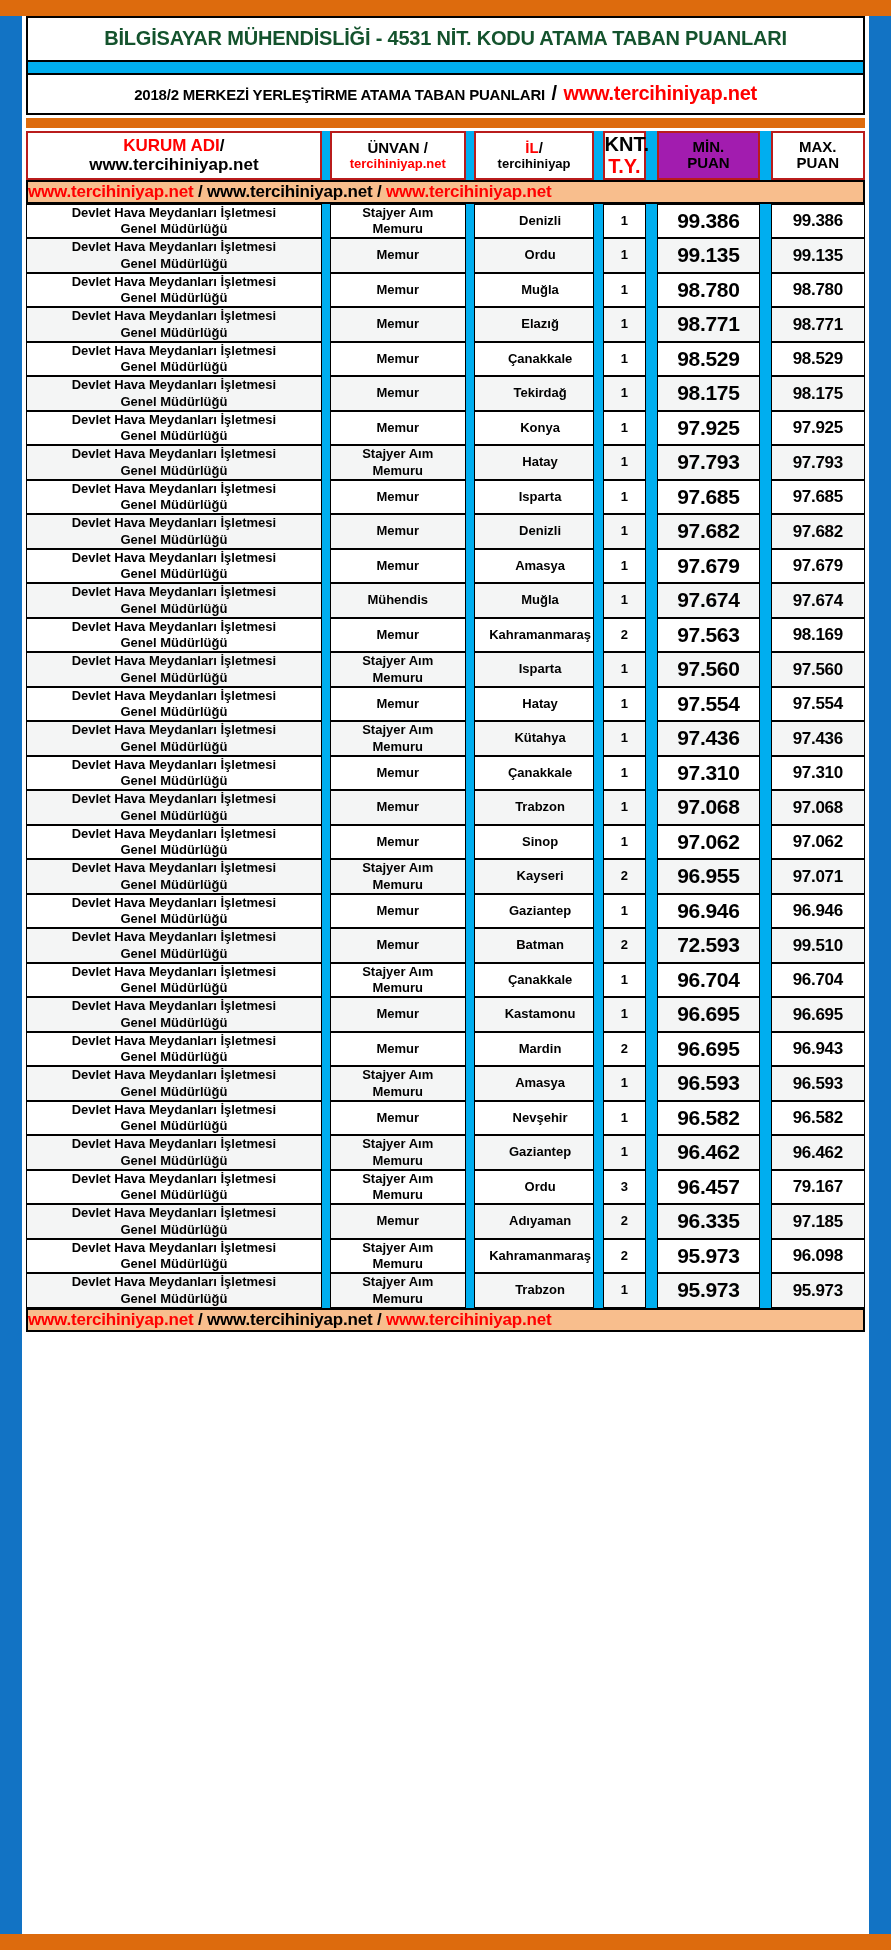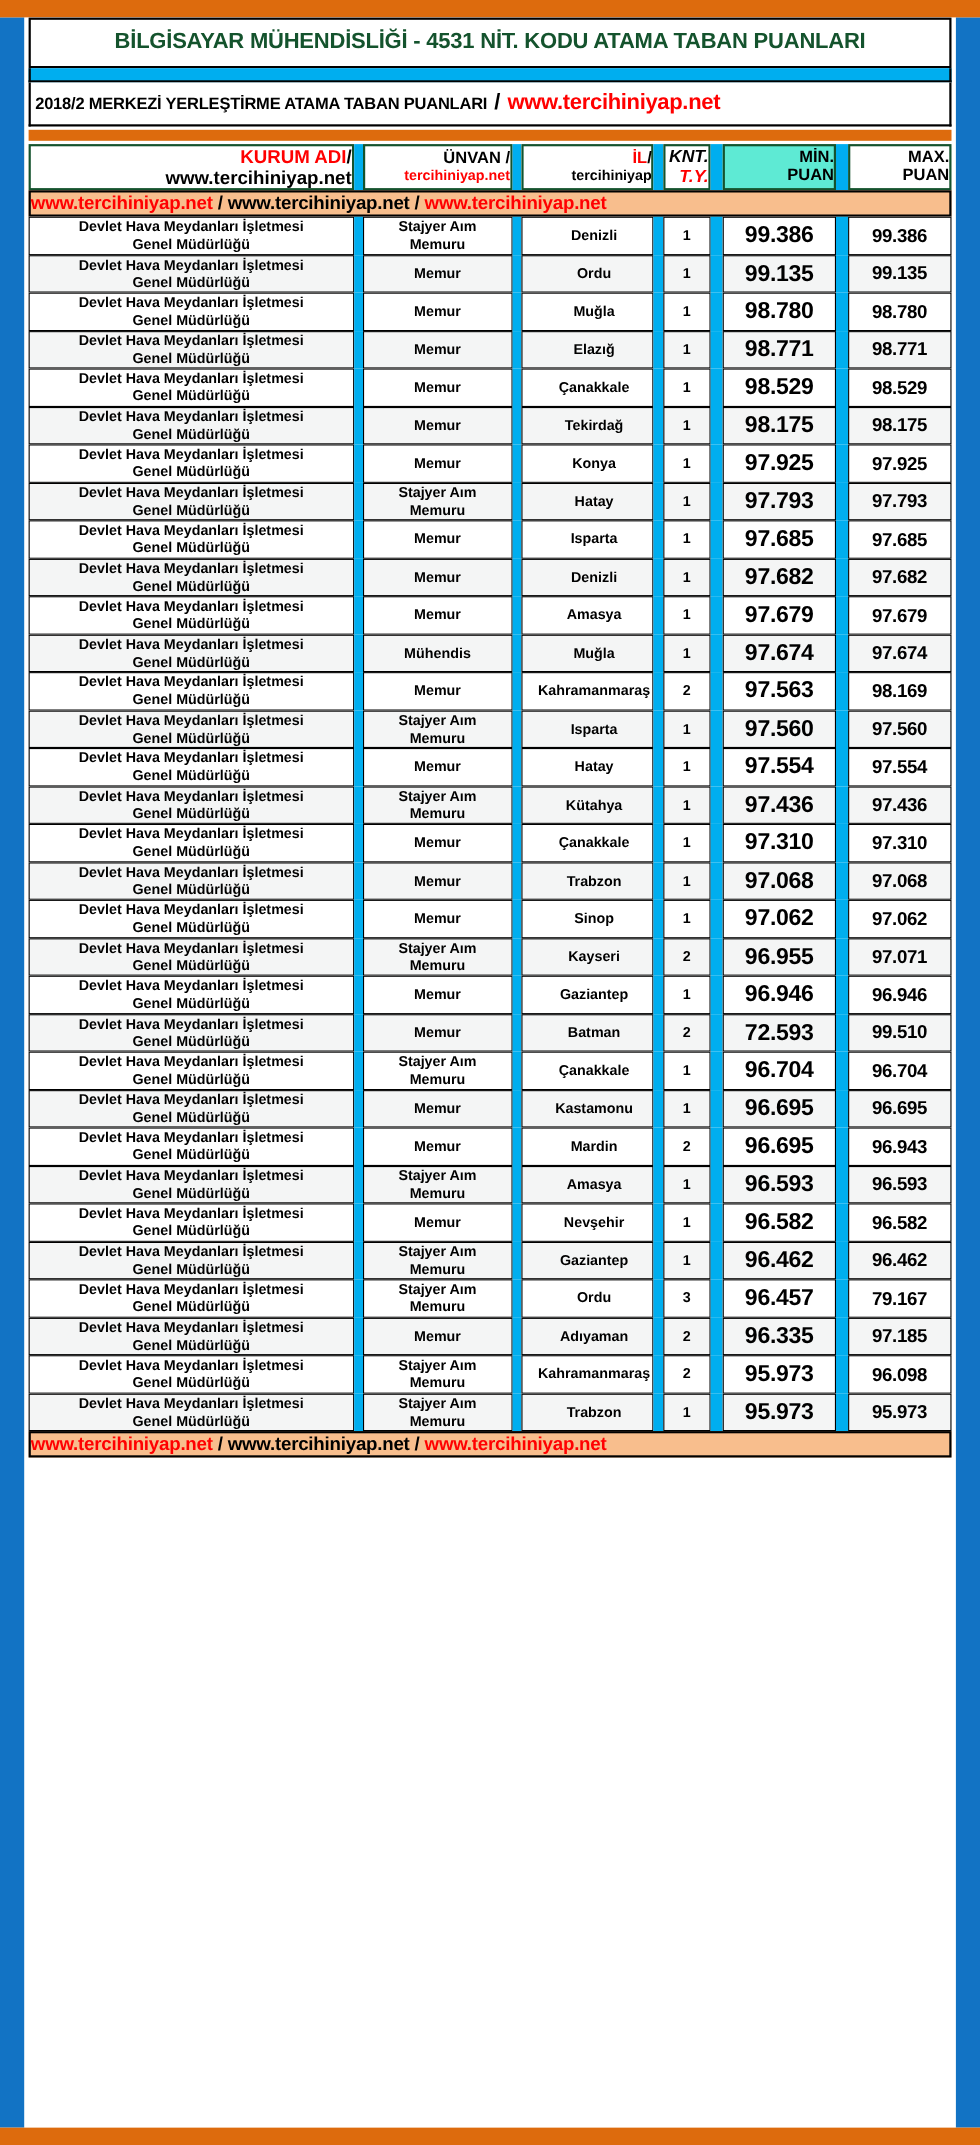--- a/index.html
+++ b/index.html
@@ -68,20 +68,21 @@
     border: 2px solid #000000;
     border-top: none;
     background: #00AEEF;
     height: 13px;
     box-sizing: border-box;
   }
   .subtitle-bar {
     border: 2px solid #000000;
     border-top: none;
     background: #ffffff;
+    text-align: center;
     padding: 7px 4px 8px 4px;
     box-sizing: border-box;
     white-space: nowrap;
   }
   .subtitle-bar .sub-a {
     font-weight: bold;
     font-size: 15px;
     color: #000000;
     letter-spacing: -0.2px;
   }
@@ -120,38 +121,38 @@
   
   col.c-kurum { width: 257px; }
   col.c-unvan { width: 118px; }
   col.c-il    { width: 105px; }
   col.c-knt   { width: 38px; }
   col.c-min   { width: 90px; }
   col.c-max   { width: 82px; }
 
   
   .hdr {
-    border: 2px solid #14532d;
+    border: 2px solid #b91c1c;
     background: #ffffff;
-    text-align: right;
+    text-align: center;
     padding: 6px 1px 7px 1px;
     line-height: 1.12;
     white-space: nowrap;
   }
-  .hdr.yellow { background: #5eead4; }
+  .hdr.yellow { background: #a21caf; }
   .sep-col { width: 7px; border: none; background: #00AEEF; }
   .sep-col-dbl { width: 9px; border: none; background: #00AEEF; }
 
   .h-l1 { display: block; font-weight: bold; font-size: 17px; }
   .h-l2 { display: block; font-weight: bold; font-size: 17px; }
   .h-red { color: #FF0000; }
   .h-blk { color: #000000; }
   .h-sm1 { font-size: 15px; }
   .h-sm2 { font-size: 13px; }
-  .h-xs  { font-size: 16px; font-style: italic; }
+  .h-xs  { font-size: 20px; }
 
   
   .promo {
     background: #F8BE8D;
     border: 2px solid #000000;
     text-align: left;
     padding: 4px 0 5px 0;
     font-weight: bold;
     font-size: 17px;
     letter-spacing: -0.2px;

